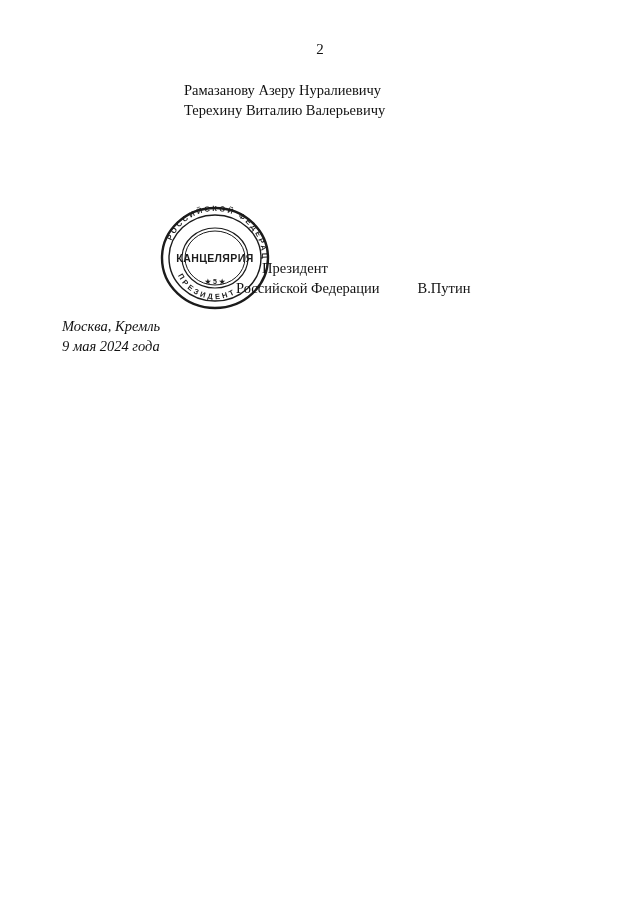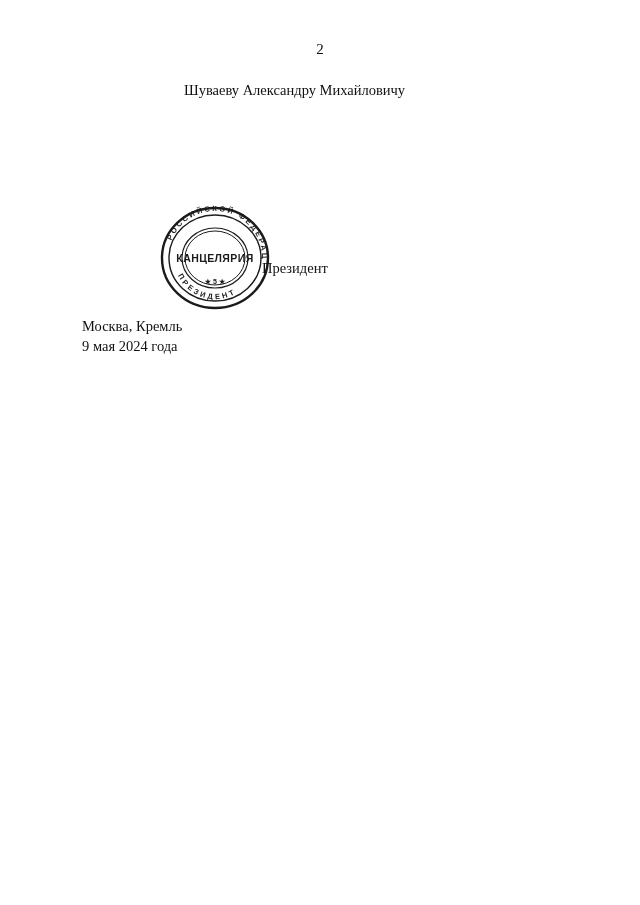--- a/index.html
+++ b/index.html
@@ -62,22 +62,23 @@
     padding-left: 0px;
   }
   .sig-name {
     display: inline-block;
     padding-left: 38px;
   }
 
   .place-date {
     position: absolute;
     top: 316px;
-    left: 82px;
+    left: 62px;
     width: 300px;
+    font-style: italic;
   }
   .place-date .line {
     font-size: 14.5px;
     line-height: 20px;
     white-space: nowrap;
   }
 
   
   .stamp {
     position: absolute;
@@ -99,21 +100,22 @@
   }
 </style>
 </head>
 <body>
 
 <div class="page">
 
   <div class="page-number">2</div>
 
   <div class="recipients">
-    <div class="line">Шуваеву Александру Михайловичу</div>
+    <div class="line">Рамазанову Азеру Нуралиевичу</div>
+    <div class="line">Терехину Виталию Валерьевичу</div>
   </div>
 
   <div class="stamp">
     <svg viewBox="0 0 130 118" xmlns="http://www.w3.org/2000/svg">
       <defs>
         <path id="arcTop" d="M 18,62 A 47,47 0 0 1 112,62"></path>
         <path id="arcBottom" d="M 24,62 A 41,41 0 0 0 106,62"></path>
       </defs>
       <ellipse cx="65" cy="62" rx="53" ry="50" fill="none" stroke="#1b1b1b" stroke-width="2.4"></ellipse>
       <ellipse cx="65" cy="62" rx="46" ry="43" fill="none" stroke="#1b1b1b" stroke-width="1.4"></ellipse>
@@ -127,20 +129,23 @@
         <textPath href="#arcBottom" startOffset="14%">ПРЕЗИДЕНТ</textPath>
       </text>
 
       <text class="stamp-text" x="65" y="66" text-anchor="middle" font-size="10.5" letter-spacing="0.4">КАНЦЕЛЯРИЯ</text>
       <text class="stamp-text" x="65" y="88" text-anchor="middle" font-size="7">★ 5 ★</text>
     </svg>
   </div>
 
   <div class="signature-block">
     <div class="sig-line role-line">Президент</div>
+    <div class="sig-line org-line">
+      <span>Российской Федерации</span><span class="sig-name">В.Путин</span>
+    </div>
   </div>
 
   <div class="place-date">
     <div class="line">Москва, Кремль</div>
     <div class="line">9 мая 2024 года</div>
   </div>
 
 </div>
 
 </body></html>

